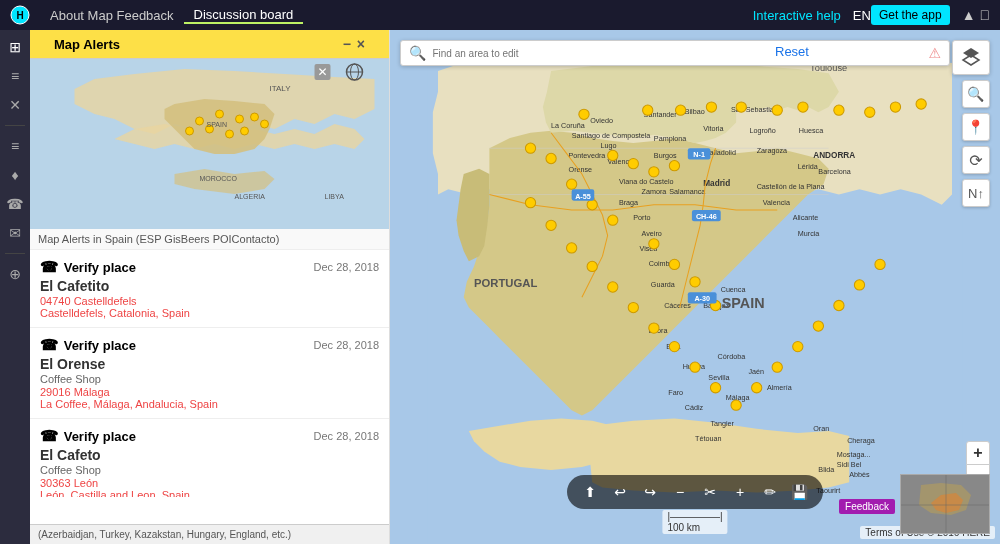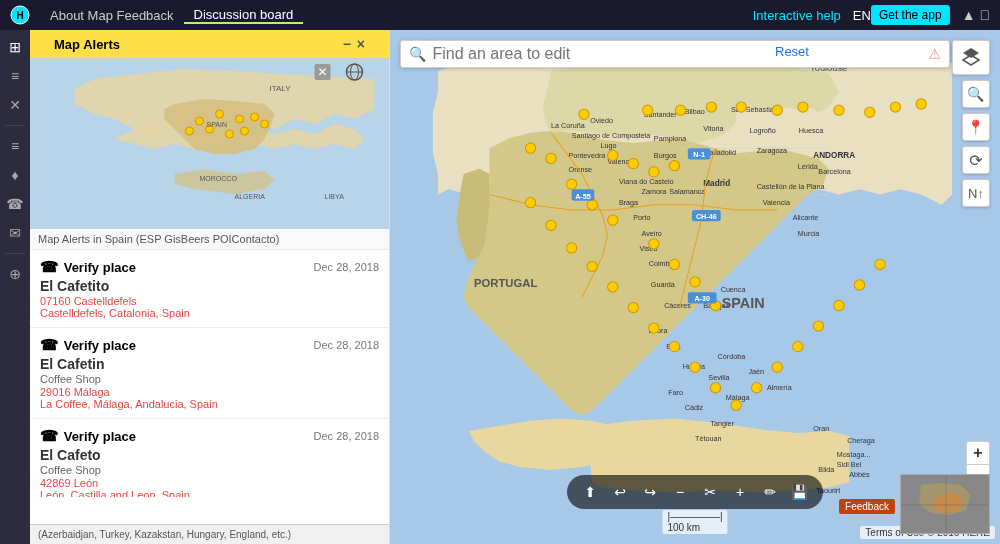--- a/index.html
+++ b/index.html
@@ -85,21 +85,21 @@
       flex: 1; position: relative; background: #a8c8e8;
       overflow: hidden;
     }
     .map-search-bar {
       position: absolute; top: 10px; left: 10px; right: 50px;
       display: flex; align-items: center; z-index: 10;
       background: #fff; border: 1px solid #ccc; border-radius: 3px;
       padding: 4px 8px; box-shadow: 0 1px 4px rgba(0,0,0,0.2);
     }
     .map-search-icon { color: #888; margin-right: 6px; font-size: 14px; }
-    .map-search-input { border: none; outline: none; flex: 1; font-size: 16px; color: #0c4a6e; }
+    .map-search-input { border: none; outline: none; flex: 1; font-size: 10px; color: #0c4a6e; }
     .map-search-warning { font-size: 14px; color: #e88; margin-left: 6px; }
     .map-layers-btn {
       position: absolute; top: 10px; right: 10px; z-index: 10;
       background: #fff; border: 1px solid #ccc; border-radius: 3px;
       padding: 5px 8px; cursor: pointer; font-size: 14px;
       box-shadow: 0 1px 4px rgba(0,0,0,0.2);
     }
     .reset-btn {
       position: absolute; top: 14px; left: 340px; z-index: 11;
       background: transparent; border: none; color: #1a73e8; font-size: 13px; cursor: pointer;
@@ -142,21 +142,21 @@
 
     
     .mini-map-corner {
       position: absolute; bottom: 10px; right: 10px; width: 90px; height: 60px;
       border: 1px solid #aaa; z-index: 10; overflow: hidden;
     }
 
     
     .feedback-btn {
       position: absolute; bottom: 30px; right: 105px; z-index: 10;
-      background: #c2410c; color: #fff; font-size: 10px; padding: 2px 6px; cursor: pointer; border-radius: 2px;
+      background: #a21caf; color: #fff; font-size: 10px; padding: 2px 6px; cursor: pointer; border-radius: 2px;
     }
 
     
     .zoom-controls {
       position: absolute; bottom: 55px; right: 10px; z-index: 10; display: flex; flex-direction: column;
     }
     .zoom-btn {
       background: #fff; border: 1px solid #ccc; width: 24px; height: 24px;
       display: flex; align-items: center; justify-content: center;
       cursor: pointer; font-size: 16px; font-weight: bold; color: #333;
@@ -256,53 +256,53 @@
       <div class="alert-item">
         <div class="alert-row1">
           <div class="alert-type">
             <span class="alert-icon">☎</span>
             <span>Verify place</span>
           </div>
           <span class="alert-date">Dec 28, 2018</span>
         </div>
         <div class="alert-name">El Cafetito</div>
         <div class="alert-address">
-          <span>07160 Castelldefels</span><br>
+          <span>04740 Castelldefels</span><br>
           <span>Castelldefels, Catalonia, Spain</span>
         </div>
       </div>
 
       <div class="alert-item">
         <div class="alert-row1">
           <div class="alert-type">
             <span class="alert-icon">☎</span>
             <span>Verify place</span>
           </div>
           <span class="alert-date">Dec 28, 2018</span>
         </div>
-        <div class="alert-name">El Cafetin</div>
+        <div class="alert-name">El Orense</div>
         <div class="alert-category">Coffee Shop</div>
         <div class="alert-address">
           <span>29016 Málaga</span><br>
           <span>La Coffee, Málaga, Andalucia, Spain</span>
         </div>
       </div>
 
       <div class="alert-item">
         <div class="alert-row1">
           <div class="alert-type">
             <span class="alert-icon">☎</span>
             <span>Verify place</span>
           </div>
           <span class="alert-date">Dec 28, 2018</span>
         </div>
         <div class="alert-name">El Cafeto</div>
         <div class="alert-category">Coffee Shop</div>
         <div class="alert-address">
-          <span>42869 León</span><br>
+          <span>30363 León</span><br>
           <span>León, Castilla and Leon, Spain</span>
         </div>
       </div>
 
     </div>
 
     <div class="panel-footer">
       <div>(Azerbaidjan, Turkey, Kazakstan, Hungary, England, etc.)</div>
     </div>
   </div>

